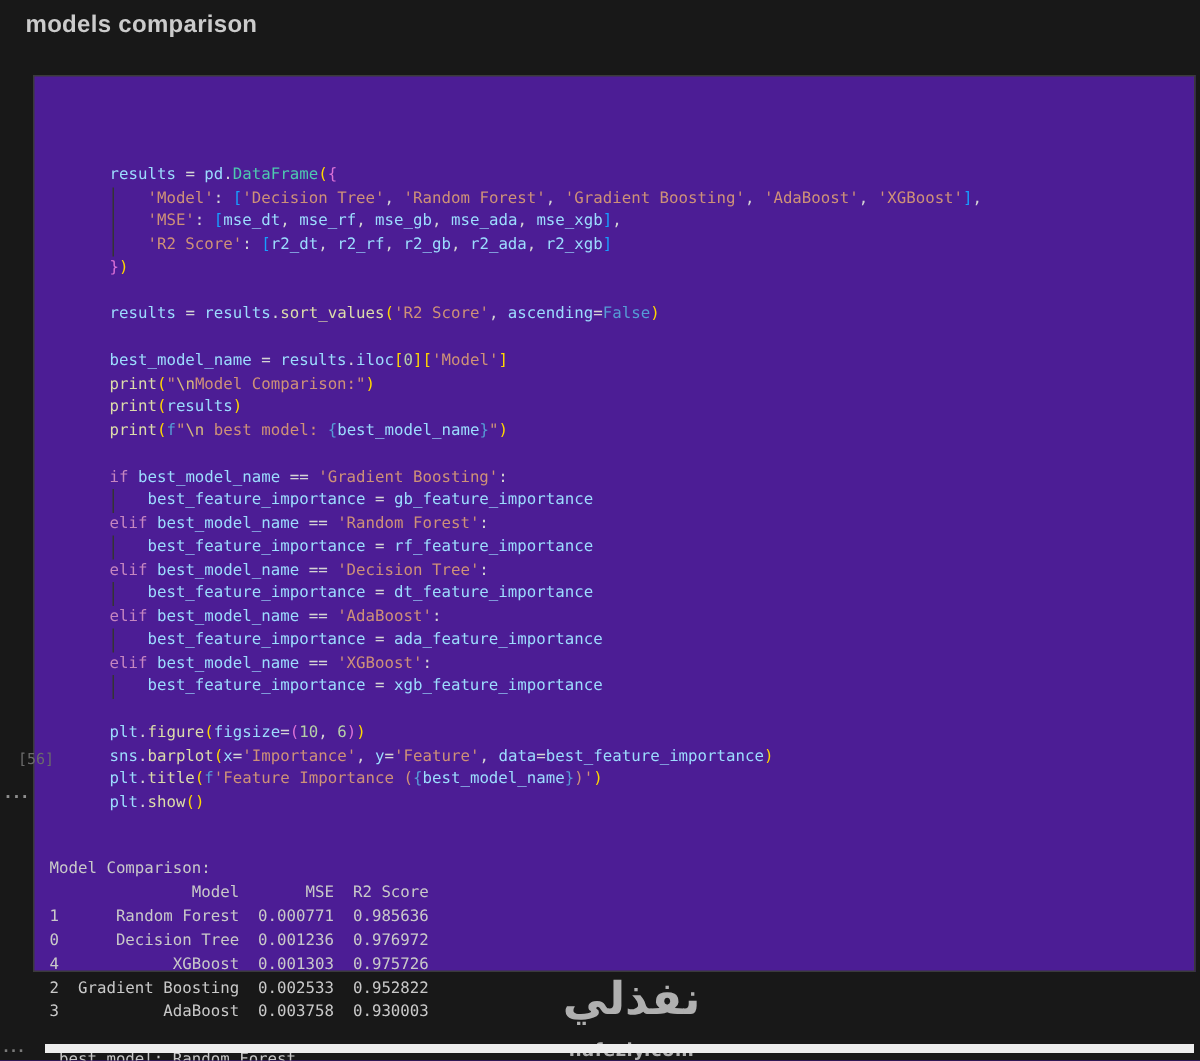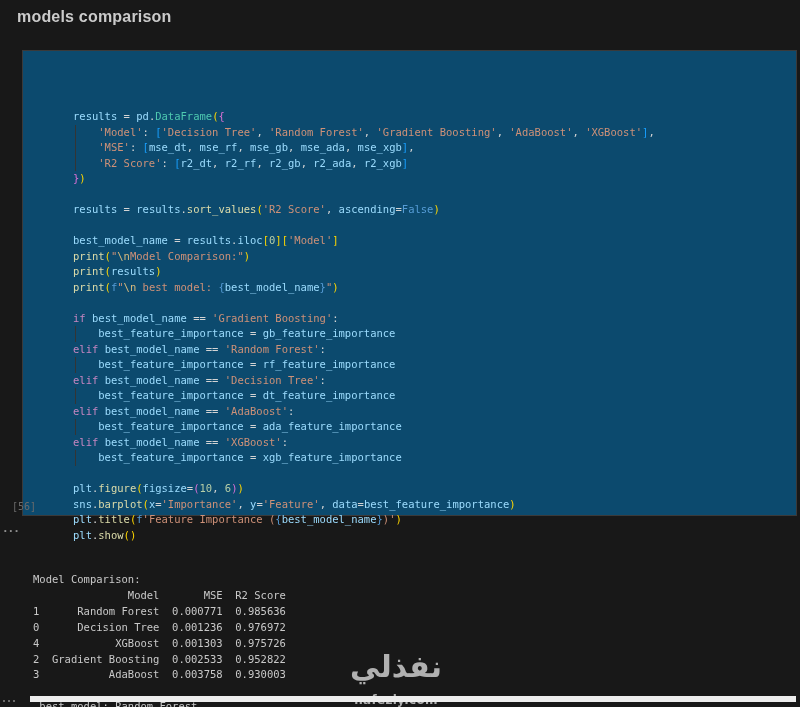--- a/index.html
+++ b/index.html
@@ -5,22 +5,22 @@
   html,body{margin:0;padding:0;}
   body{
     width:800px;height:707px;position:relative;overflow:hidden;
     background:#181818;font-family:"Liberation Sans",sans-serif;
   }
   .md-title{
     position:absolute;left:17px;top:8px;
     font-size:16px;font-weight:bold;color:#cbcbcb;letter-spacing:.2px;
   }
   .cell{
-    position:absolute;left:22px;top:50px;width:775px;height:466px;
-    background:#0c4a6e;border:1px solid #3a3a3a;box-sizing:border-box;
+    position:absolute;left:22px;top:50px;width:775px;height:598px;
+    background:#4c1d95;border:1px solid #3a3a3a;box-sizing:border-box;
   }
   .code{
     position:absolute;left:50px;top:58px;
     font-family:"DejaVu Sans Mono",monospace;font-size:10.5px;line-height:15.5px;
     white-space:pre;color:#d4d4d4;
   }
   .cline{position:relative;height:15.5px;}
   .guide{position:absolute;left:2px;top:0;bottom:0;width:1px;background:#343434;}
   .tk-v{color:#9cdcfe}.tk-f{color:#dcdcaa}.tk-t{color:#4ec9b0}.tk-s{color:#ce9178}
   .tk-k{color:#c586c0}.tk-b{color:#569cd6}.tk-n{color:#b5cea8}.tk-o{color:#d4d4d4}
@@ -32,21 +32,21 @@
   .collapse-dots{
     position:absolute;left:2px;top:522px;color:#8f8f8f;
     font-family:"DejaVu Sans Mono",monospace;font-size:11px;font-weight:bold;letter-spacing:-1px;
   }
   .output{
     position:absolute;left:33px;top:572px;margin:0;
     font-family:"DejaVu Sans Mono",monospace;font-size:10.5px;line-height:15.9px;
     color:#c9c9c9;white-space:pre;
   }
   .watermark{
-    position:absolute;left:346px;top:652px;width:100px;text-align:center;
+    position:absolute;left:371px;top:652px;width:100px;text-align:center;
     color:#bdbdbd;opacity:.92;
   }
   .watermark-ar{
     font-family:"DejaVu Sans",sans-serif;font-size:30px;font-weight:bold;line-height:30px;
   }
   .watermark-domain{
     font-family:"DejaVu Sans",sans-serif;font-size:12px;font-weight:bold;
     margin-top:11px;letter-spacing:.3px;
   }
   .scrollbar{

